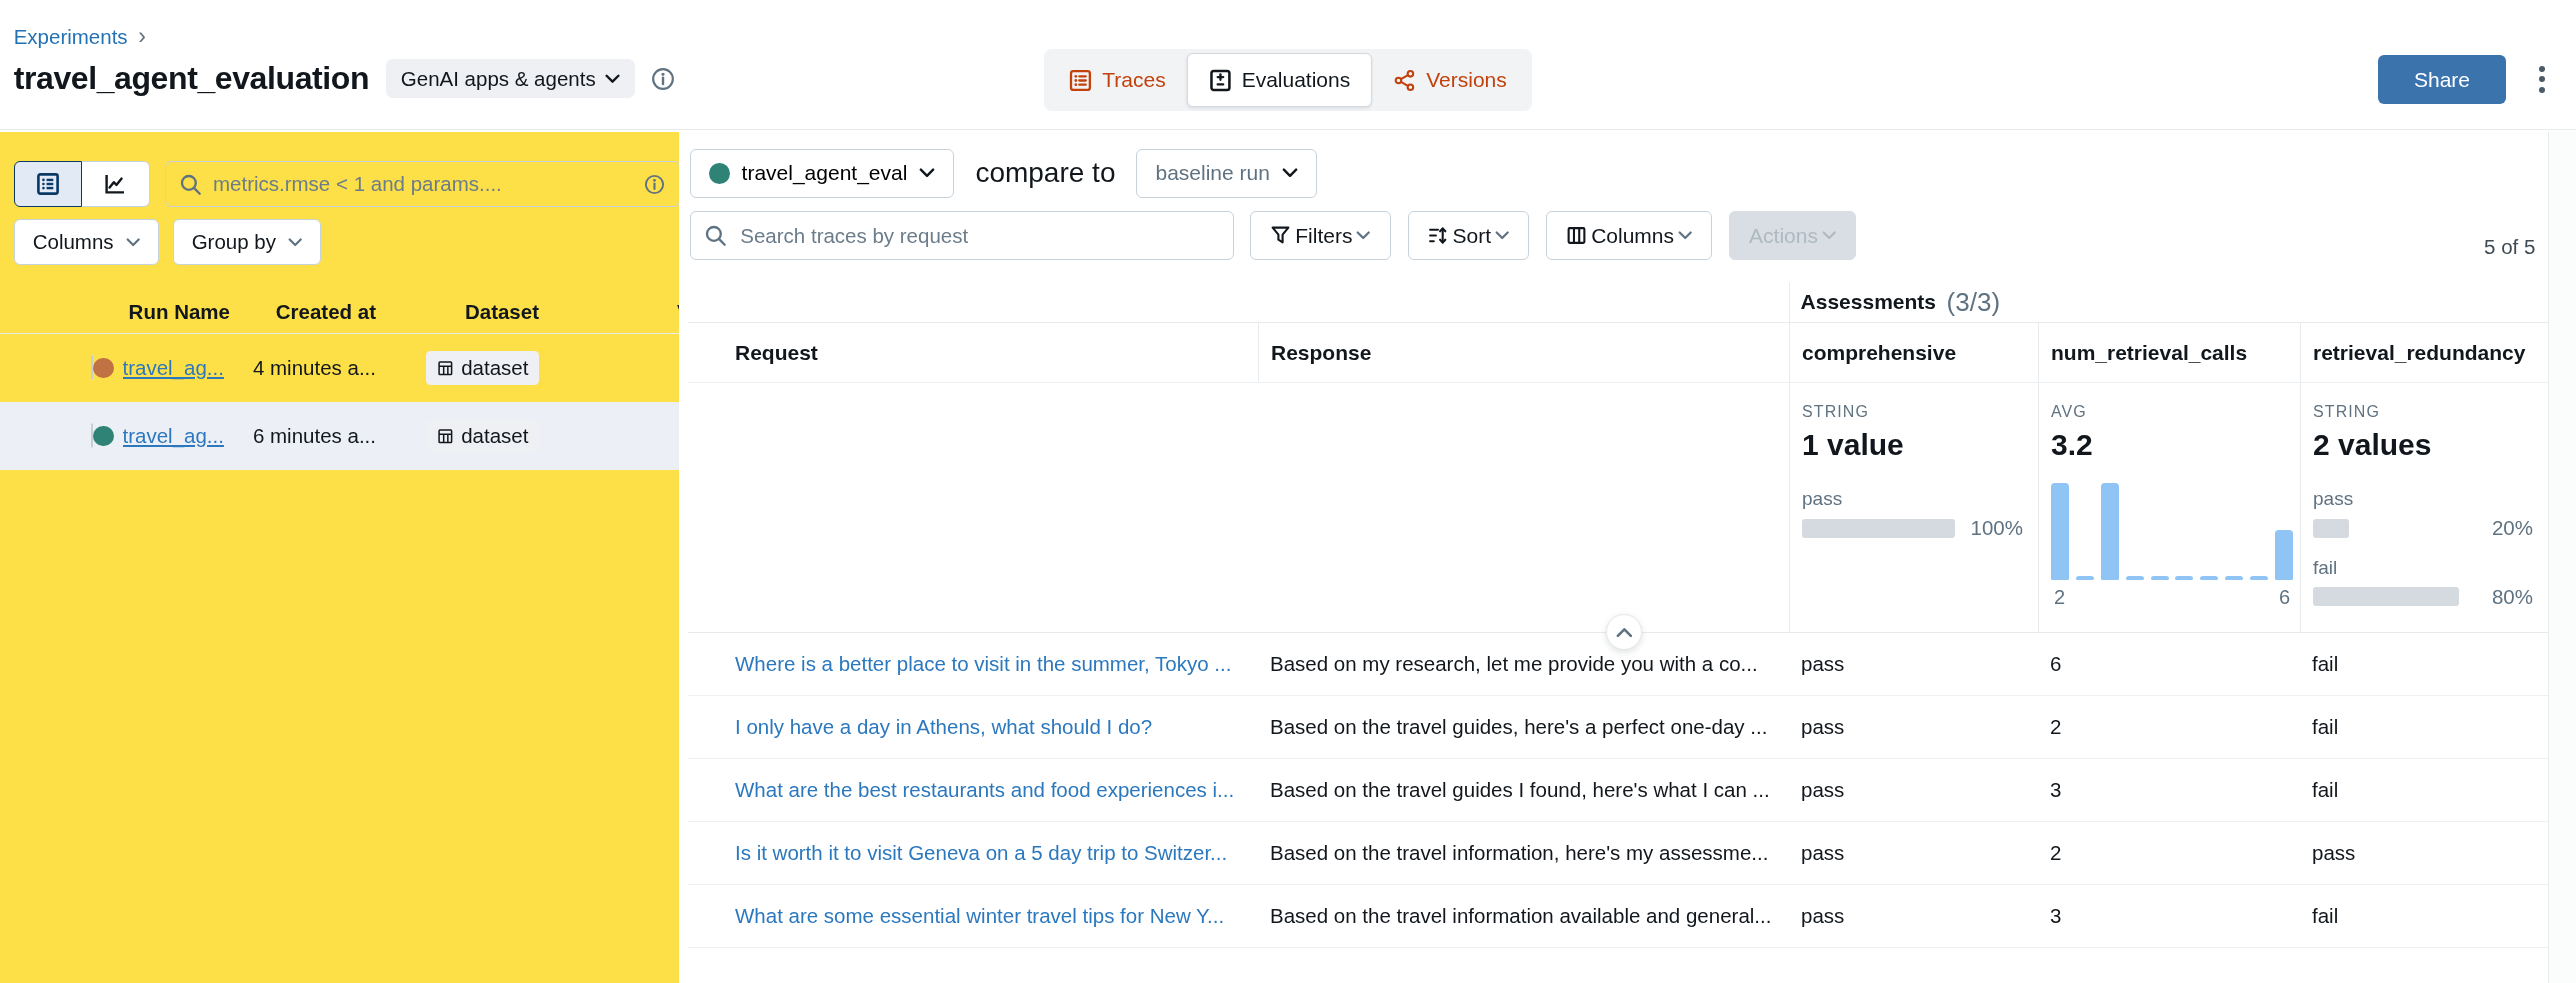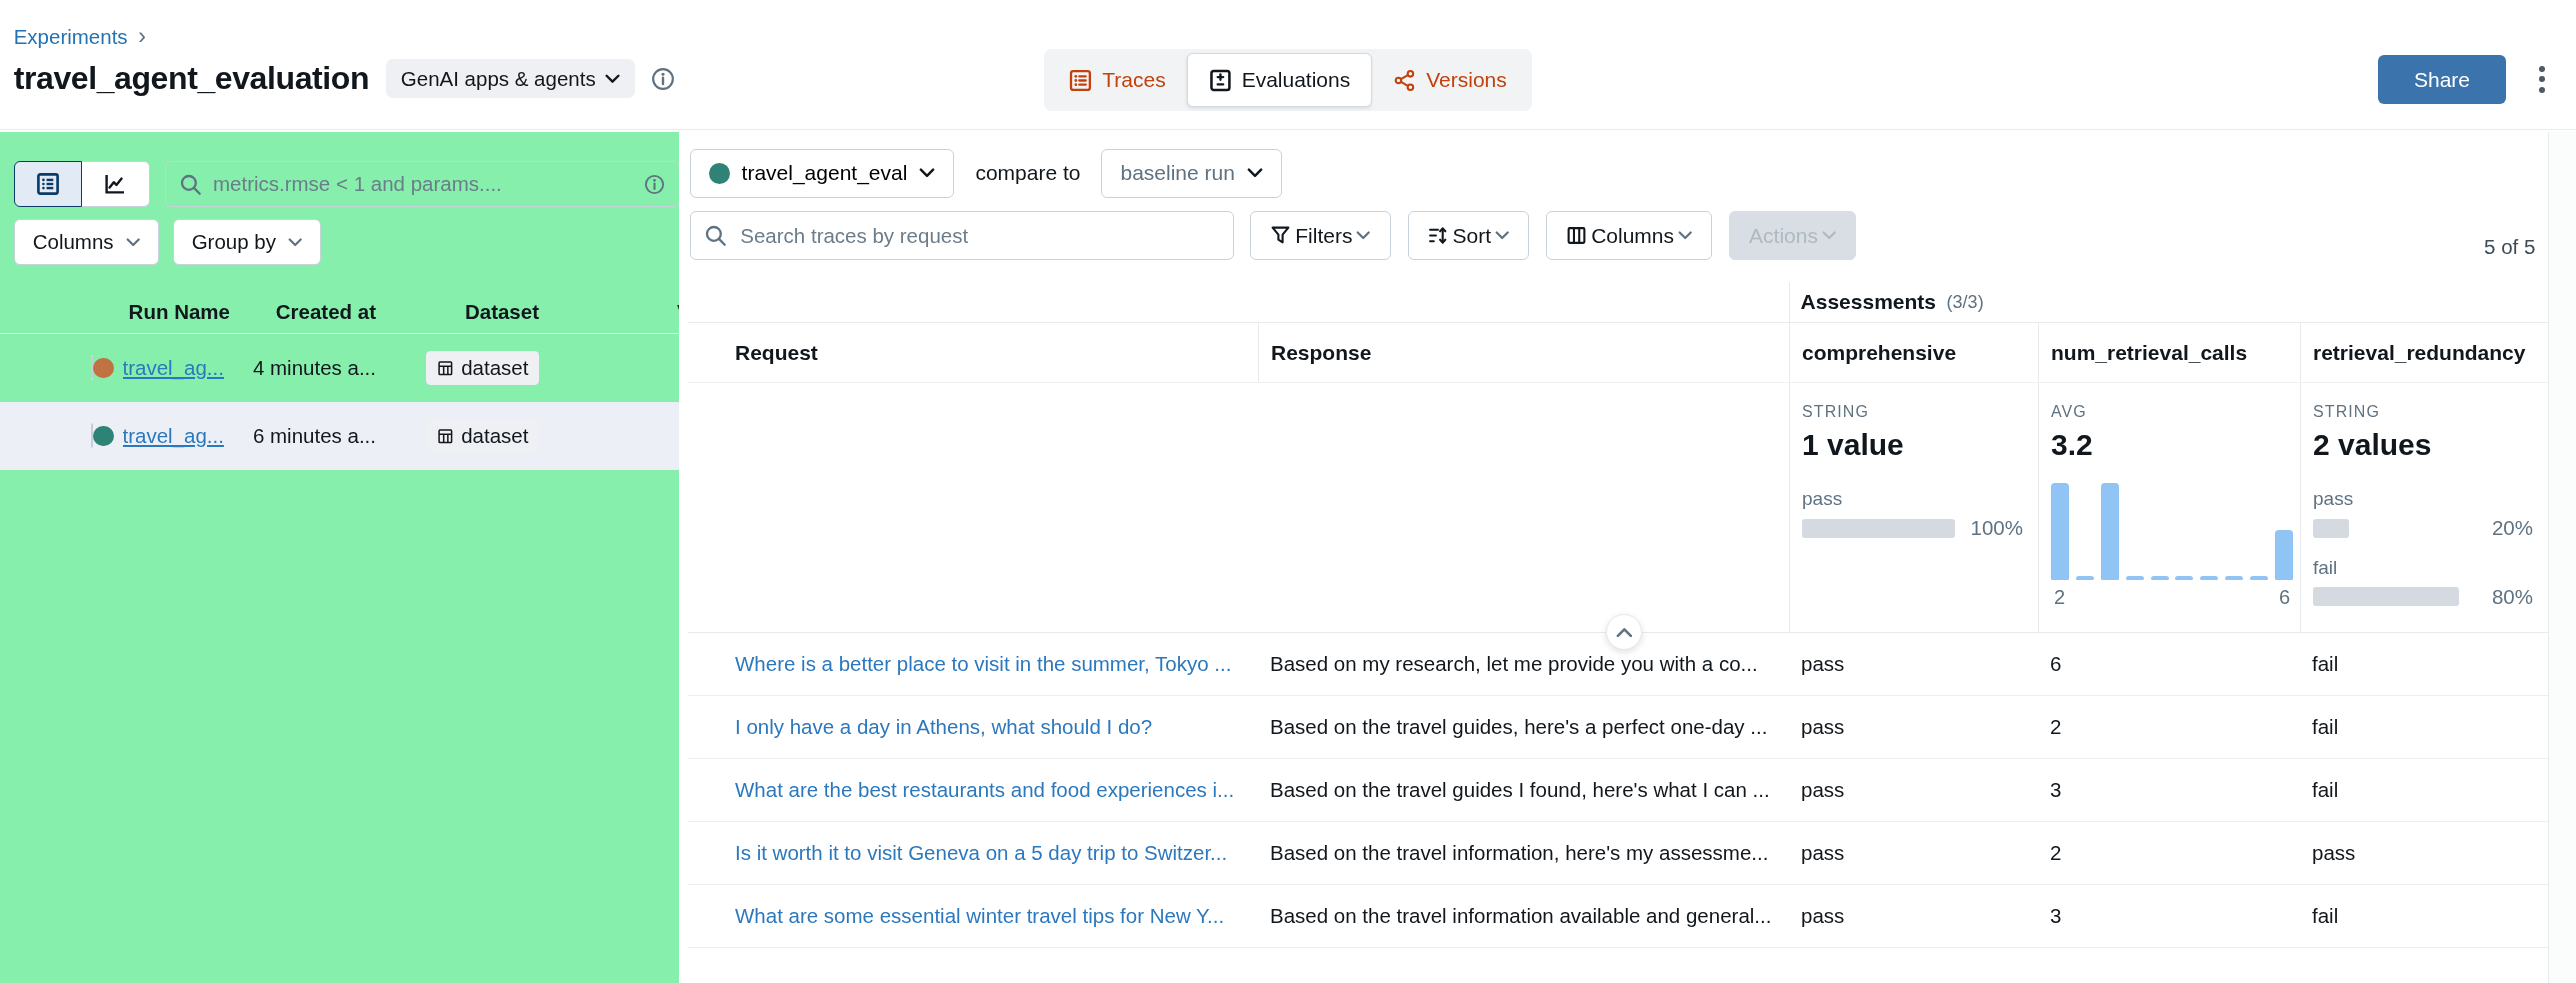--- a/index.html
+++ b/index.html
@@ -16,21 +16,21 @@
   .pill { display:flex; align-items:center; gap:9px; background:#EEF0F3; border-radius:6.8px; padding:7.6px 15px; font-size:20.5px; }
   .info-icon { color:#5F7281; display:flex; }
   .tabs { position:absolute; left:50%; top:49px; transform:translateX(-50%); background:#F1F3F5; border-radius:7.6px; padding:3.8px; display:flex; height:62px; }
   .tab { display:flex; align-items:center; gap:10px; padding:0 20.5px; font-size:21px; color:#c2410c; border-radius:6px; border:0.8px solid transparent; }
   .tab.selected { background:#fff; color:#11171C; border-color:#D2D9DF; box-shadow:0 1.5px 3px rgba(31,39,45,.08); }
   .share-btn { position:absolute; right:70px; top:55px; height:49px; padding:0 36px; background:#3B73AD; color:#fff; font-size:21px; border:none; border-radius:6px; display:flex; align-items:center; }
   .kebab { position:absolute; right:26px; top:61px; display:flex; flex-direction:column; gap:4.6px; padding:4.6px; }
   .kebab i { width:6px; height:6px; border-radius:50%; background:#4A5A66; }
 
   
-  .sidebar { position:absolute; left:0; top:132px; width:752px; bottom:0; border-right:1.5px solid #E8EBEE; background:#86efac; padding:29px 20px 0 13.7px; }
+  .sidebar { position:absolute; left:0; top:132px; width:752px; bottom:0; border-right:1.5px solid #E8EBEE; background:#fde047; padding:29px 20px 0 13.7px; }
   .side-controls { display:flex; align-items:center; gap:15px; }
   .view-toggle { display:flex; height:46px; }
   .toggle-seg { width:68px; display:flex; align-items:center; justify-content:center; border:1.1px solid #C8D2DA; background:#fff; }
   .toggle-seg.first { border-radius:6px 0 0 6px; }
   .toggle-seg.last { border-radius:0 6px 6px 0; border-left:none; }
   .toggle-seg.selected { background:#E2EAF5; border:1.9px solid #0C3A66; color:#0C3A66; }
   .side-search { flex:1; height:46px; border:1.1px solid #C8D2DA; border-radius:6px; display:flex; align-items:center; gap:10.6px; padding:0 13.7px; color:#5F7281; }
   .side-search input { border:none; outline:none; flex:1; font-size:20.5px; font-family:inherit; color:#44535F; background:transparent; min-width:0; }
   .side-search input::placeholder { color:#6B7C8A; opacity:1; }
   .refresh-btn { width:36px; height:36px; display:flex; align-items:center; justify-content:center; color:#5F7281; background:none; border:none; }
@@ -50,38 +50,38 @@
   .run-link { color:#2B78BE; white-space:nowrap; overflow:hidden; }
   .trunc { white-space:nowrap; overflow:hidden; }
   .ds-chip { display:inline-flex; align-items:center; gap:7.6px; background:#EEF0F3; border-radius:4.6px; padding:5.3px 10.6px; font-size:20.5px; }
 
   
   .main { position:absolute; left:679px; top:132px; right:0; bottom:0; background:#fff; }
   .gutter { position:absolute; right:0; top:0; bottom:0; width:28px; border-left:1.5px solid #E8EBEE; background:#FBFCFC; }
   .compare-bar { display:flex; align-items:center; margin:16.7px 0 0 10.6px; }
   .drop { height:49px; border:1.1px solid #C8D2DA; border-radius:6px; display:flex; align-items:center; gap:12px; padding:0 18px; font-size:21px; background:#fff; font-family:inherit; }
   .drop .chev { color:#11171C; }
-  .compare-label { margin:0 21px; font-size:21px; }
+  .compare-label { margin:0 21px; font-size:28px; }
   .baseline { color:#5F7281; }
   .trace-toolbar { display:flex; align-items:center; gap:16.7px; margin:13.7px 30px 0 10.6px; position:relative; }
   .trace-search { width:544px; height:49px; border:1.1px solid #C8D2DA; border-radius:6px; display:flex; align-items:center; gap:13px; padding:0 13.7px; color:#5F7281; }
   .trace-search input { border:none; outline:none; flex:1; font-size:20.5px; font-family:inherit; color:#44535F; background:transparent; }
   .trace-search input::placeholder { color:#6B7C8A; opacity:1; }
   .tool-btn { height:49px; border:1.1px solid #C8D2DA; background:#fff; border-radius:6px; display:flex; align-items:center; gap:4px; padding:0 19px; font-size:21px; font-family:inherit; color:#11171C; }
   .tool-btn .chev { color:#5F7281; }
   .tool-btn.disabled { background:#D8DEE4; border-color:#D8DEE4; color:#AEB9C2; }
   .tool-btn.disabled .chev { color:#AEB9C2; }
   .results-count { position:absolute; right:10.6px; bottom:1.5px; font-size:20.5px; color:#3F4B54; }
 
   .trace-table { position:absolute; left:9px; right:28px; top:150px; bottom:0; }
   .tgrid { display:grid; grid-template-columns:570px 531px 249px 262px 1fr; }
   .assess-row { height:40px; }
   .assess-group { grid-column:3 / 6; border-left:1.5px solid #E8EBEE; display:flex; align-items:center; gap:10.6px; padding-left:10.6px; }
   .assess-label { font-weight:700; font-size:21px; }
-  .assess-count { color:#5F7281; font-size:18px; }
+  .assess-count { color:#5F7281; font-size:26px; }
   .thead-row { border-top:1.5px solid #E8EBEE; border-bottom:1.5px solid #EEF1F4; }
   .th { font-weight:700; font-size:21px; padding:18px 15px 16.7px 12px; white-space:nowrap; overflow:hidden; }
   .th.first { padding-left:47px; }
   .vline { border-left:1.5px solid #E8EBEE; }
   .stats-row { border-bottom:1.5px solid #E8EBEE; position:relative; }
   .stat-cell { padding:20px 15px 23px 12px; min-height:210px; }
   .stat-kind { font-size:16px; letter-spacing:1.1px; color:#5F7281; }
   .stat-value { font-size:30px; font-weight:700; margin-top:7.6px; }
   .bar-group { margin-top:26px; }
   .bar-group + .bar-group { margin-top:16.7px; }

